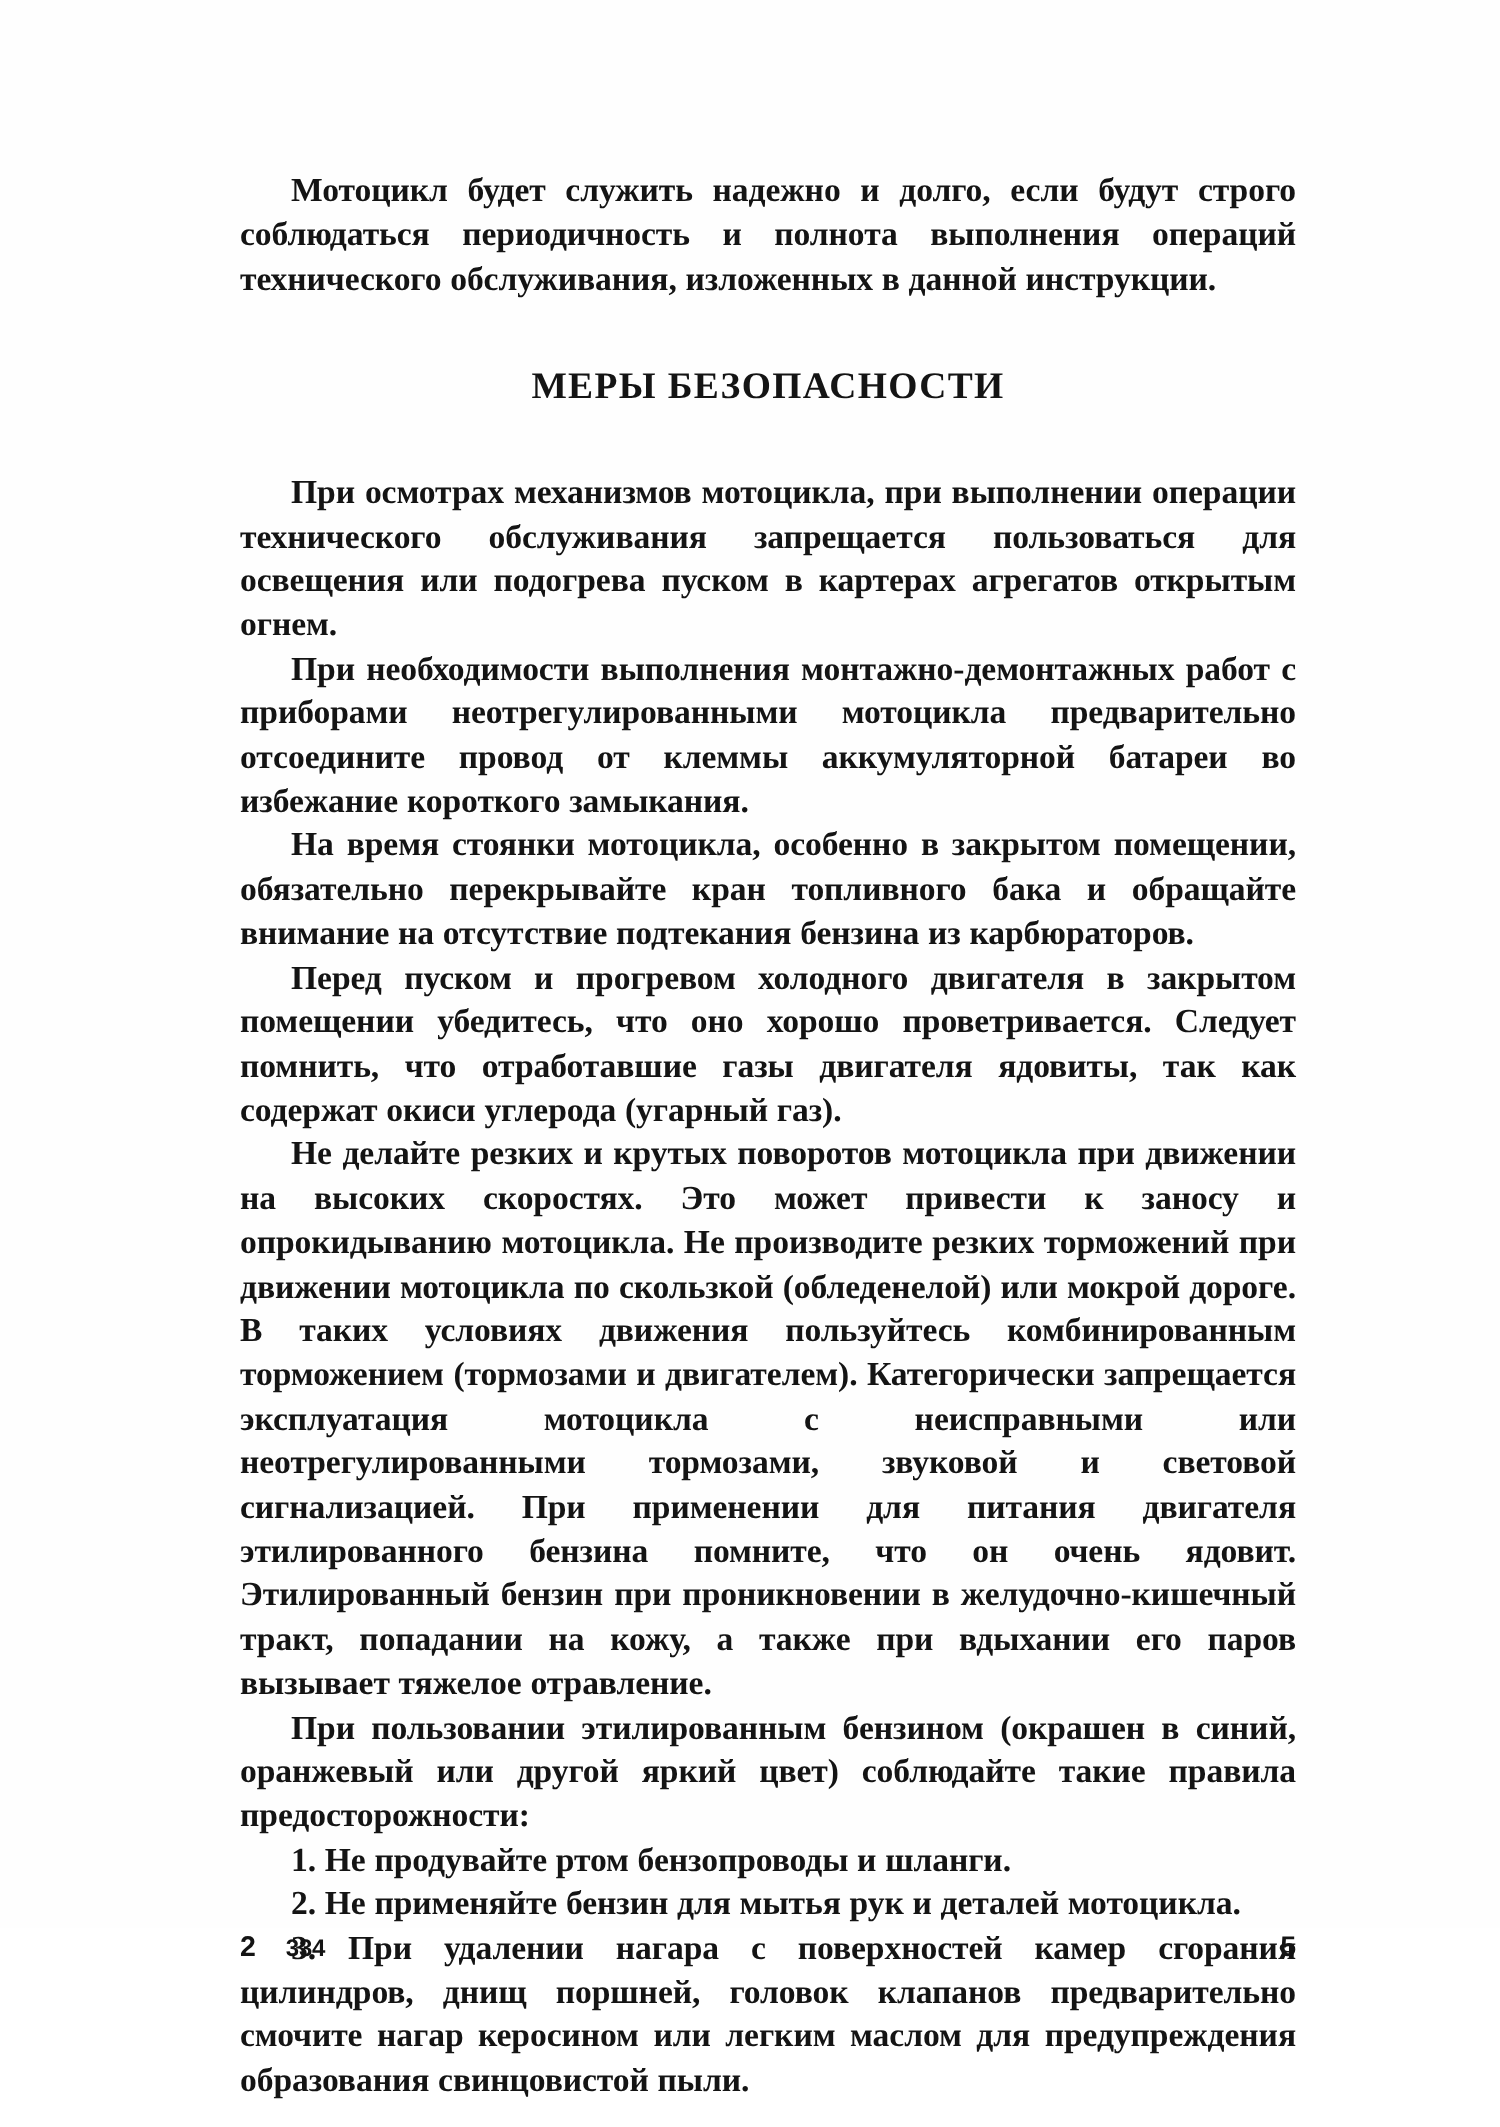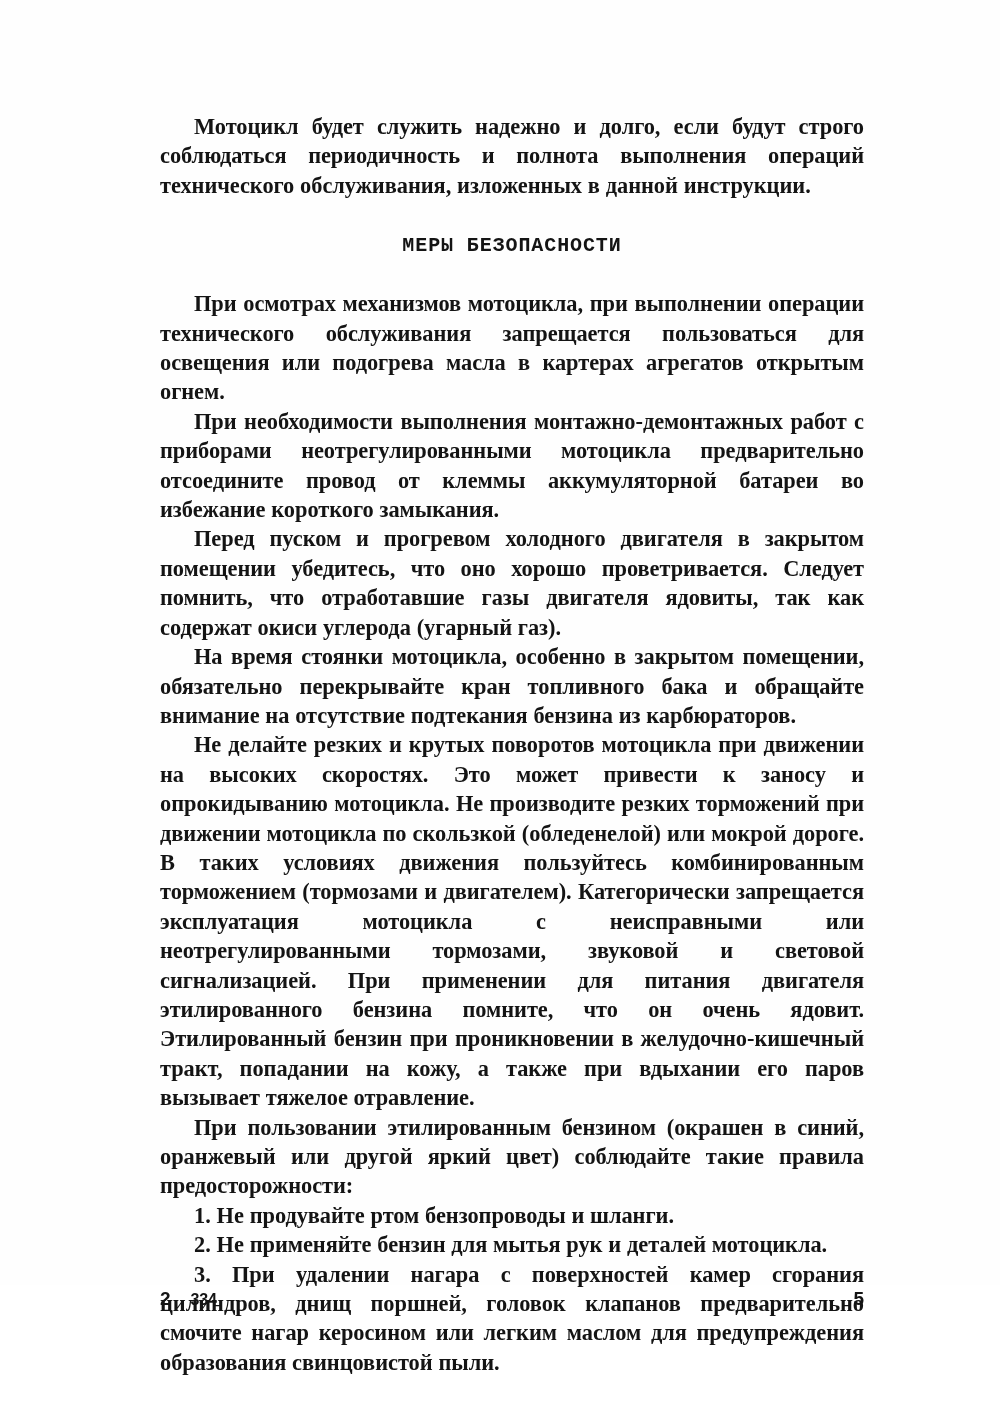--- a/index.html
+++ b/index.html
@@ -39,27 +39,27 @@
     text-indent: 34px;
     font-size: 22.4px;
     line-height: 29.4px;
     letter-spacing: -0.05px;
     word-spacing: 0.3px;
     font-weight: 600;
     font-stretch: semi-condensed;
   }
 
   h2.section-heading {
-    margin: 4px;
+    margin: 16px;
     text-align: center;
-    font-size: 20px;
+    font-size: 25px;
     line-height: 30px;
     font-weight: 700;
     letter-spacing: 0.9px;
-    font-family: Liberation Mono, monospace;
+    font-family: Liberation Serif, serif;
   }
 
   .gap-before-heading { height: 27px; }
   .gap-after-heading  { height: 24px; }
 
   .gap-before-spec   { height: 50px; }
 
   
   .footer {
     position: absolute;
@@ -98,24 +98,24 @@
   <div class="textblock">
 
     <p class="para">Мотоцикл будет служить надежно и долго, если будут строго соблюдаться периодичность и полнота выполнения операций технического обслуживания, изложенных в данной инструкции.</p>
 
     <div class="gap-before-heading"></div>
 
     <h2 class="section-heading">МЕРЫ БЕЗОПАСНОСТИ</h2>
 
     <div class="gap-after-heading"></div>
 
-    <p class="para">При осмотрах механизмов мотоцикла, при выполнении операции технического обслуживания запрещается пользоваться для освещения или подогрева масла в картерах агрегатов открытым огнем.</p>
+    <p class="para">При осмотрах механизмов мотоцикла, при выполнении операции технического обслуживания запрещается пользоваться для освещения или подогрева пуском в картерах агрегатов открытым огнем.</p>
     <p class="para">При необходимости выполнения монтажно-демонтажных работ с приборами неотрегулированными мотоцикла предварительно отсоедините провод от клеммы аккумуляторной батареи во избежание короткого замыкания.</p>
+    <p class="para">На время стоянки мотоцикла, особенно в закрытом помещении, обязательно перекрывайте кран топливного бака и обращайте внимание на отсутствие подтекания бензина из карбюраторов.</p>
     <p class="para">Перед пуском и прогревом холодного двигателя в закрытом помещении убедитесь, что оно хорошо проветривается. Следует помнить, что отработавшие газы двигателя ядовиты, так как содержат окиси углерода (угарный газ).</p>
-    <p class="para">На время стоянки мотоцикла, особенно в закрытом помещении, обязательно перекрывайте кран топливного бака и обращайте внимание на отсутствие подтекания бензина из карбюраторов.</p>
     <p class="para">Не делайте резких и крутых поворотов мотоцикла при движении на высоких скоростях. Это может привести к заносу и опрокидыванию мотоцикла. Не производите резких торможений при движении мотоцикла по скользкой (обледенелой) или мокрой дороге. В таких условиях движения пользуйтесь комбинированным торможением (тормозами и двигателем). Категорически запрещается эксплуатация мотоцикла с неисправными или неотрегулированными тормозами, звуковой и световой сигнализацией. При применении для питания двигателя этилированного бензина помните, что он очень ядовит. Этилированный бензин при проникновении в желудочно-кишечный тракт, попадании на кожу, а также при вдыхании его паров вызывает тяжелое отравление.</p>
     <p class="para">При пользовании этилированным бензином (окрашен в синий, оранжевый или другой яркий цвет) соблюдайте такие правила предосторожности:</p>
     <p class="para">1. Не продувайте ртом бензопроводы и шланги.</p>
     <p class="para">2. Не применяйте бензин для мытья рук и деталей мотоцикла.</p>
     <p class="para">3. При удалении нагара с поверхностей камер сгорания цилиндров, днищ поршней, головок клапанов предварительно смочите нагар керосином или легким маслом для предупреждения образования свинцовистой пыли.</p>
 
     <div class="gap-before-spec"></div>
 
   </div>
 

